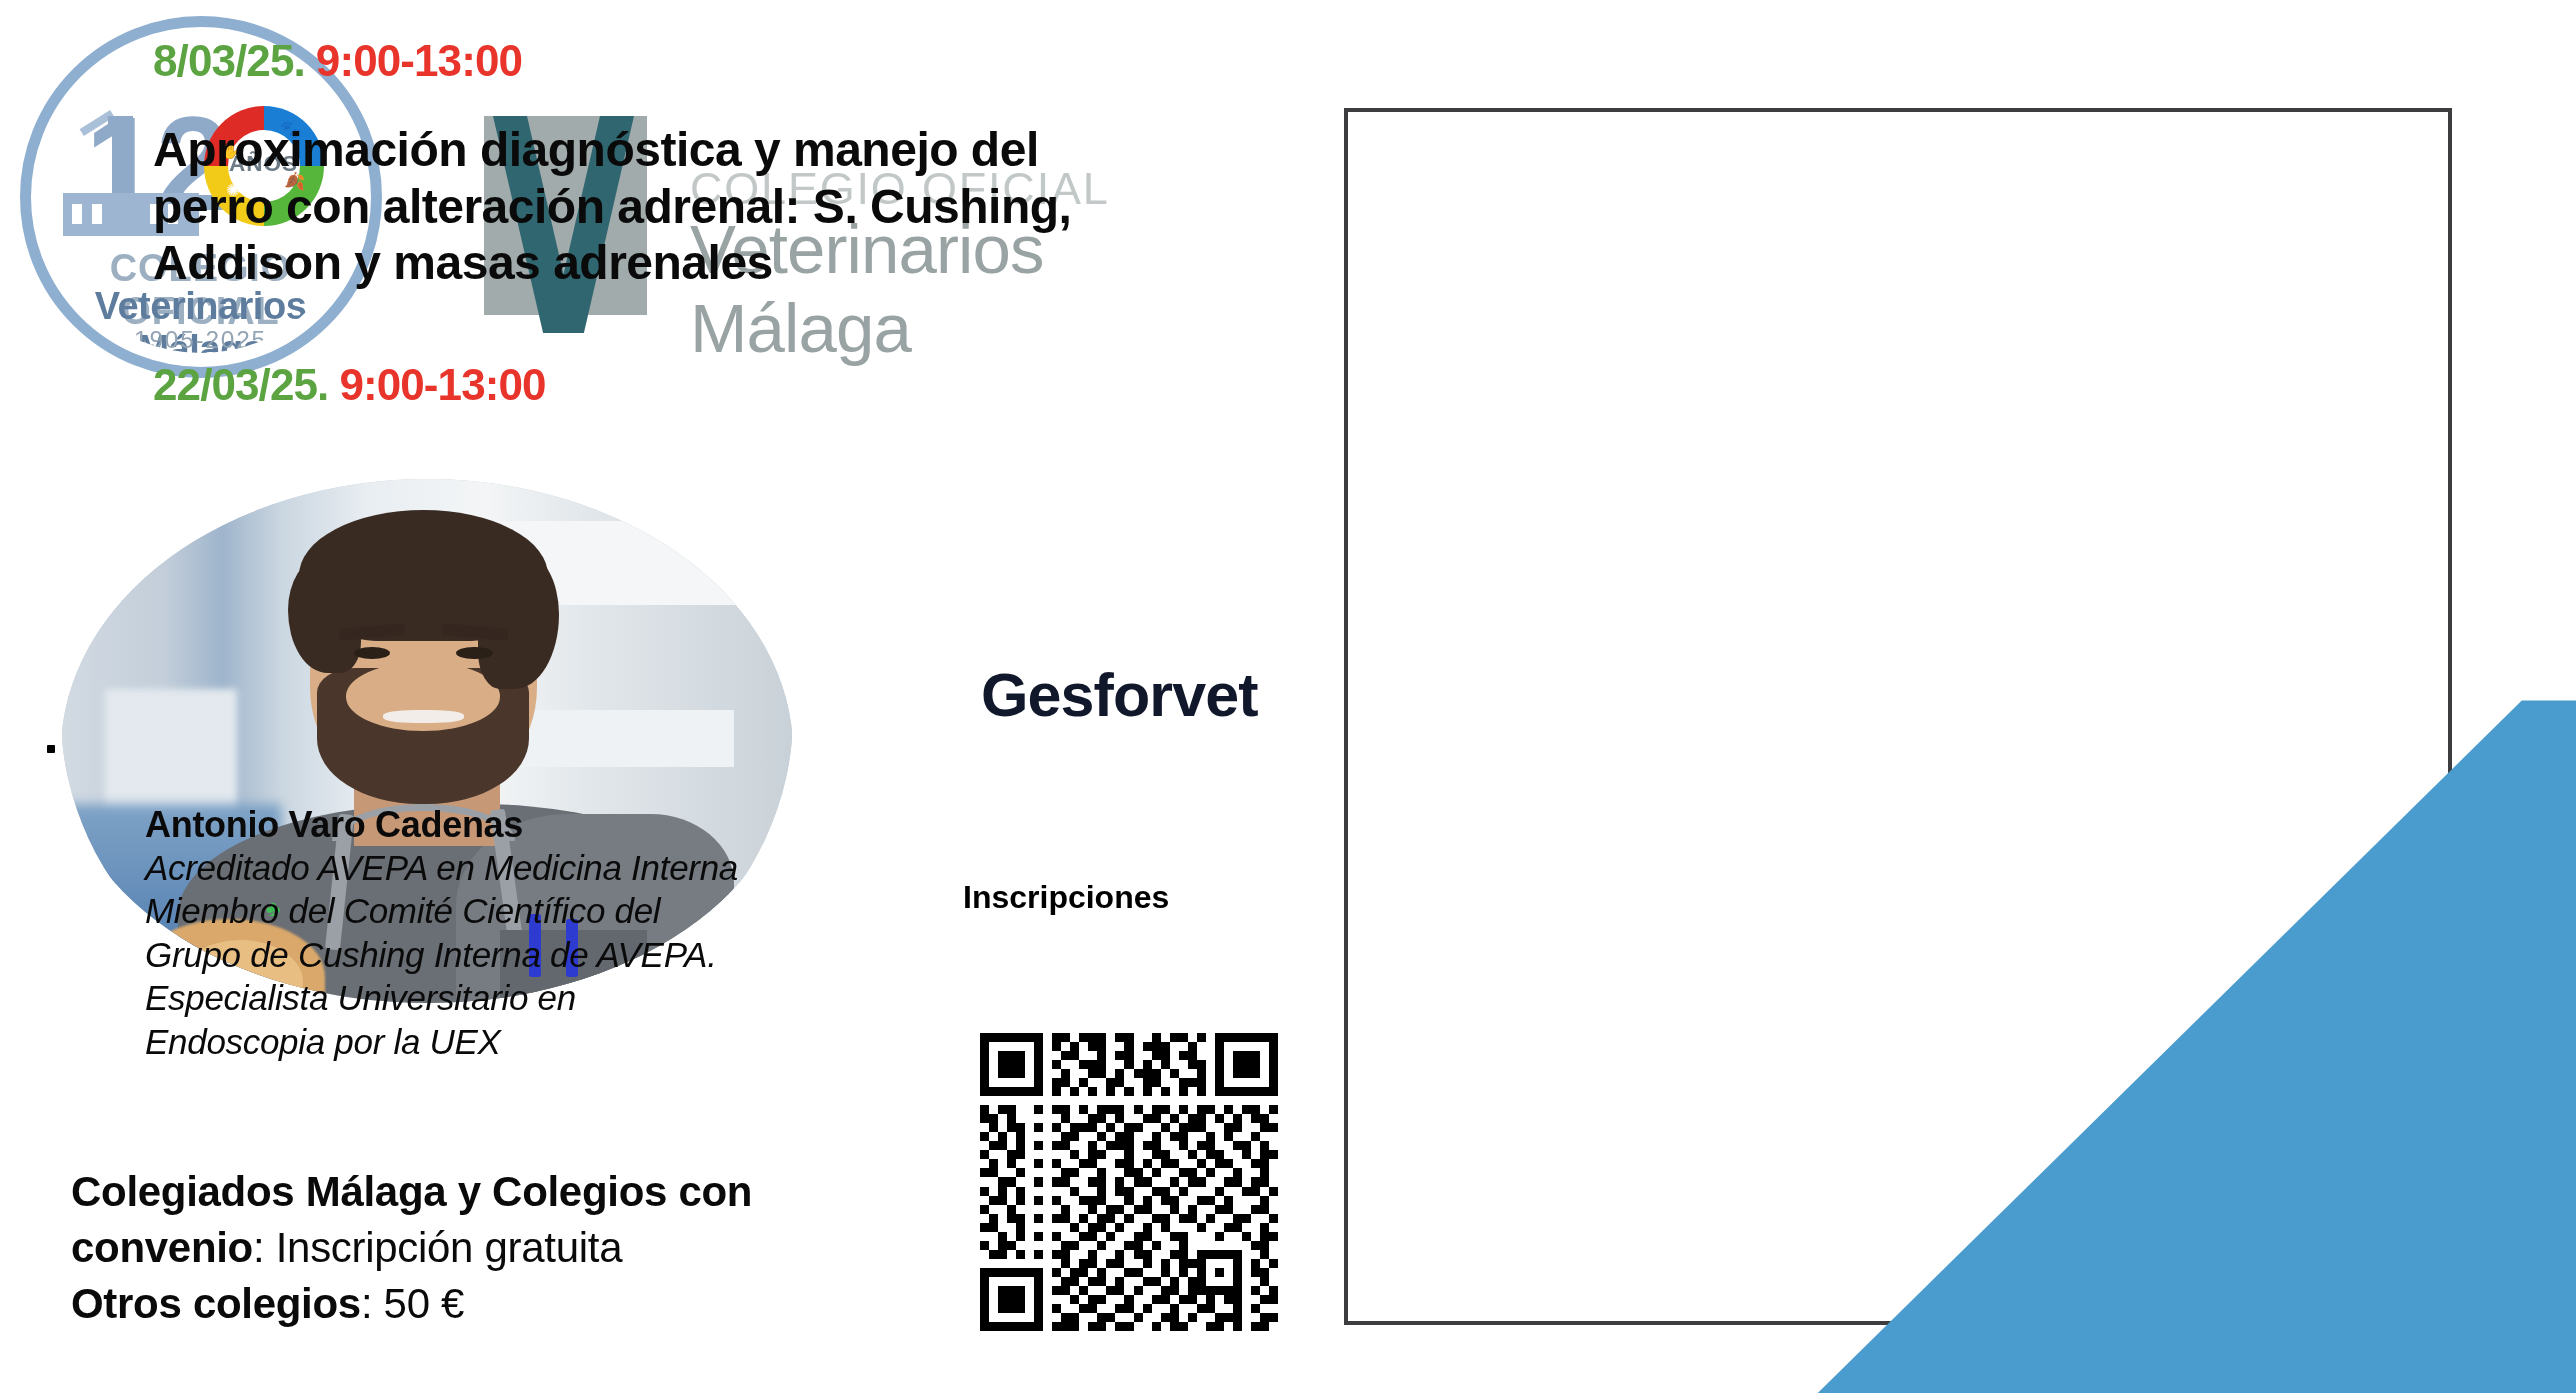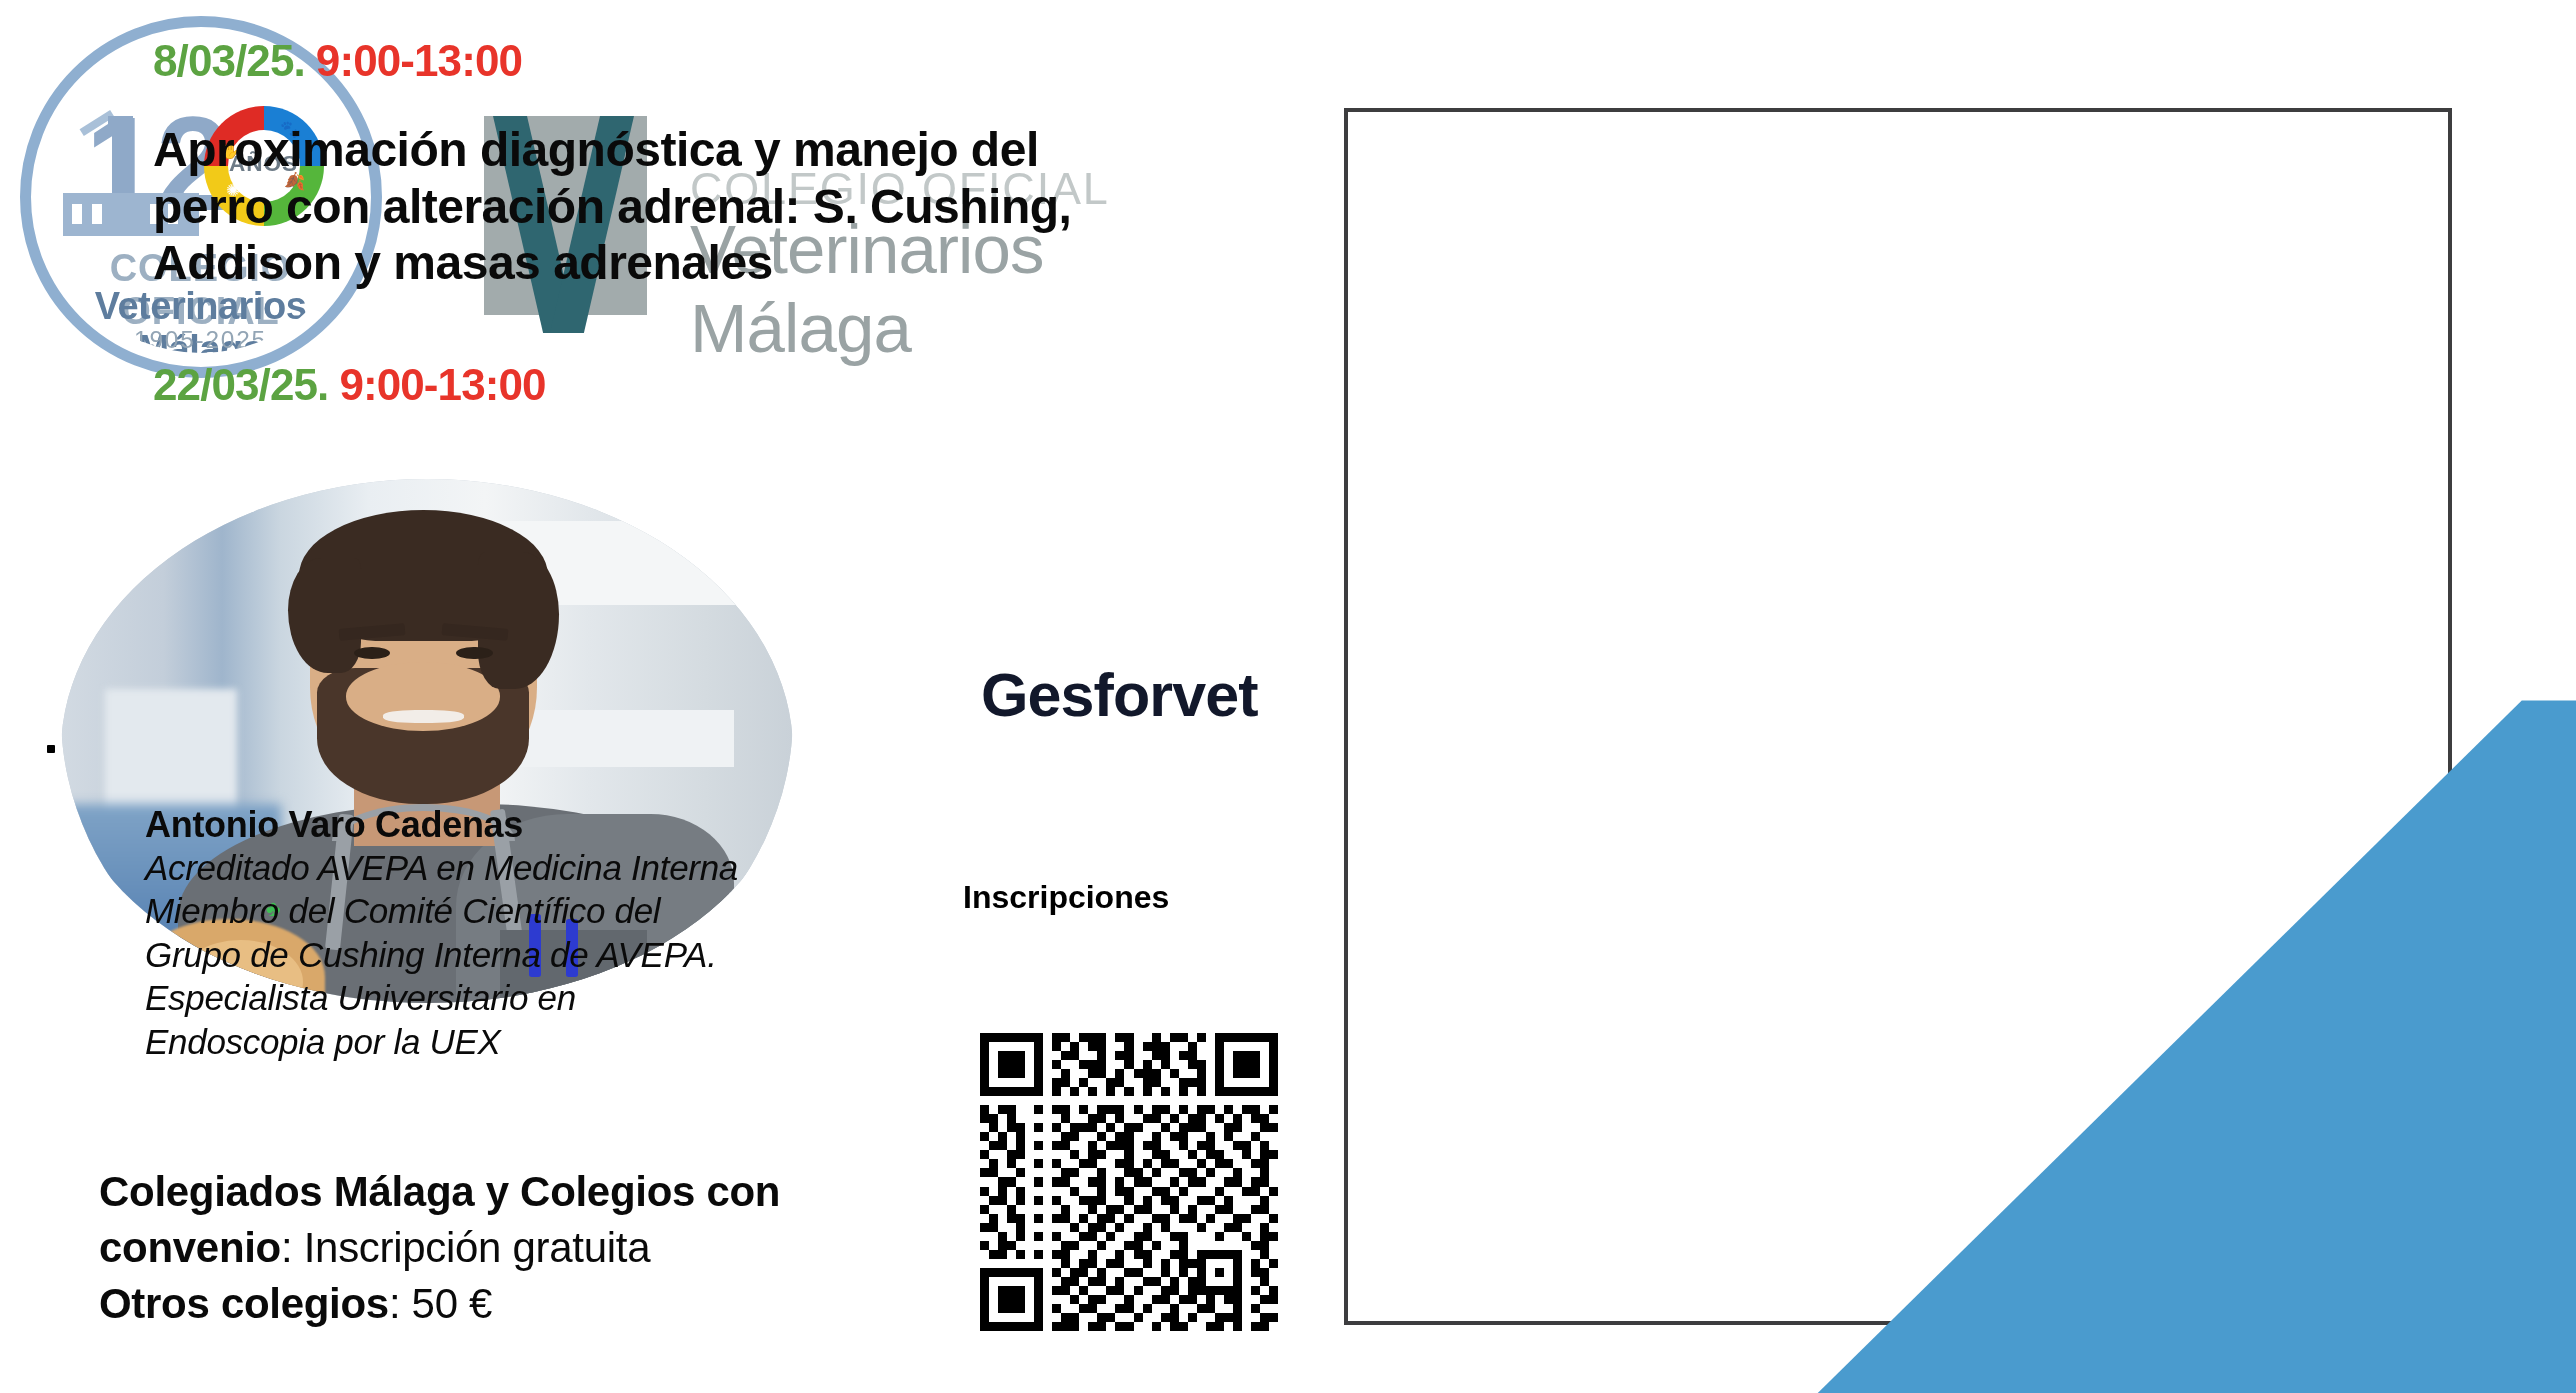--- a/index.html
+++ b/index.html
@@ -443,21 +443,21 @@
     left: 71px; top: 1164px;
     width: 868px;
   }
   .price-line {
     font-size: 42px;
     color: #0A0A0A;
     line-height: 1.33;
     letter-spacing: -0.3px;
     font-family: "Liberation Sans Narrow", "Liberation Sans", sans-serif;
   }
-  .price-line b { font-weight: bold; margin-left: 28px; }
+  .price-line b { font-weight: bold; }
 </style>
 </head>
 <body>
 
 <div id="anniversary-badge">
   <div class="ring"></div>
   <div class="inner">
 
     <div class="badge-120">120</div>
 

